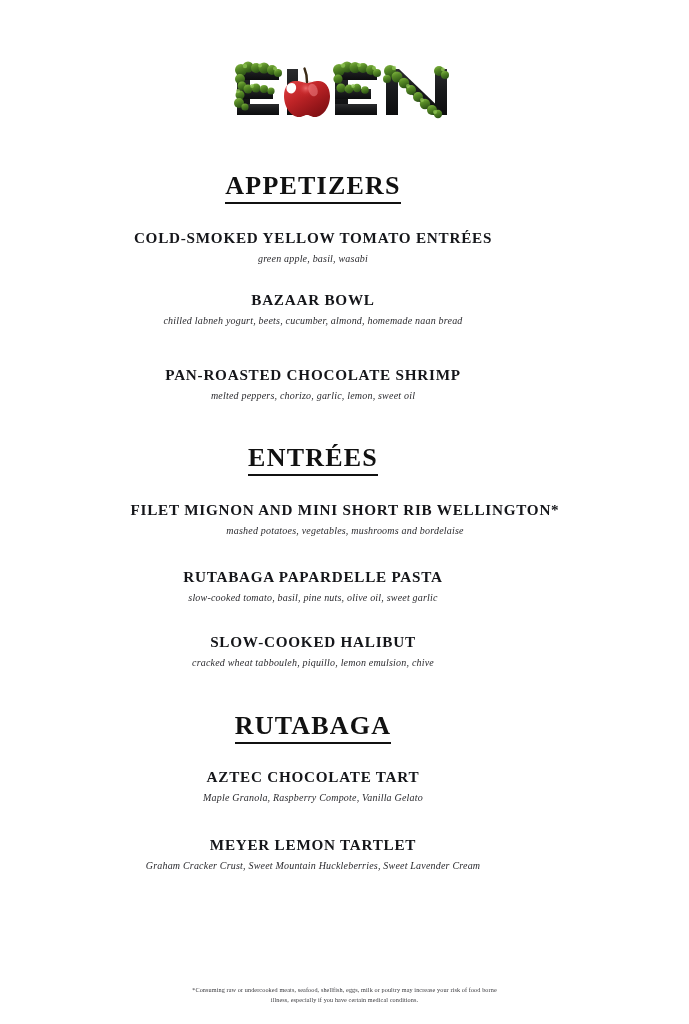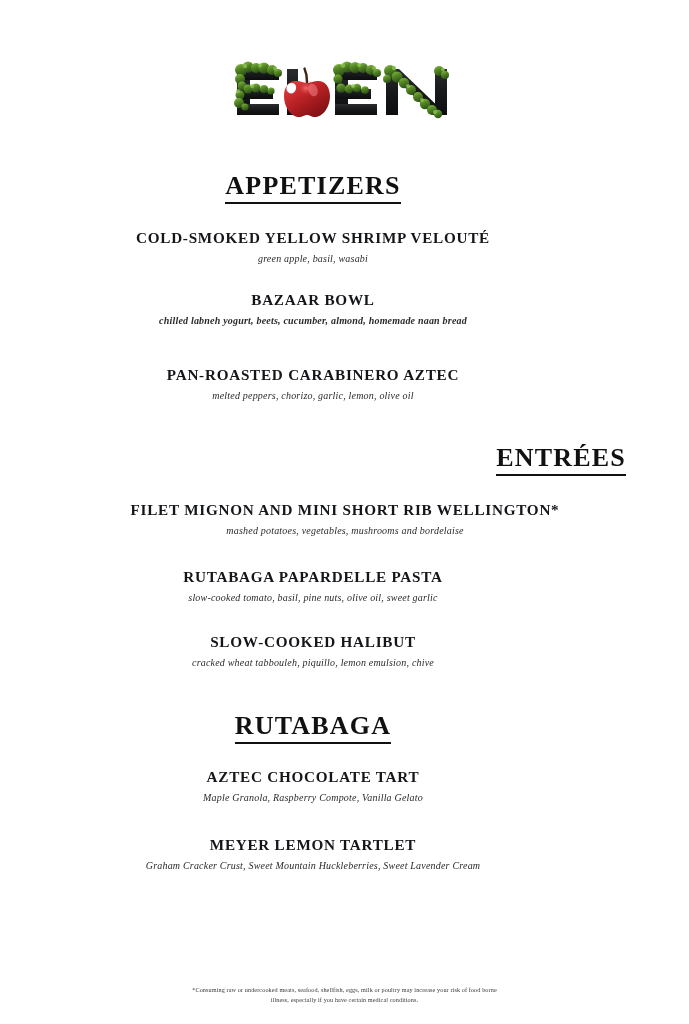--- a/index.html
+++ b/index.html
@@ -237,35 +237,35 @@
         </g>
       </g>
     </svg>
   </div>
 
   <div class="at section" style="top:172px;">
     <span class="section-heading">APPETIZERS</span>
   </div>
 
   <div class="at dish" style="top:228px;">
-    <div class="dish-name">COLD-SMOKED YELLOW SHRIMP VELOUTÉ</div>
+    <div class="dish-name">COLD-SMOKED YELLOW TOMATO ENTRÉES</div>
     <div class="dish-desc">green apple, basil, wasabi</div>
   </div>
 
   <div class="at dish" style="top:290px;">
     <div class="dish-name">BAZAAR BOWL</div>
-    <div class="dish-desc" style="max-width:520px;font-weight:bold;">chilled labneh yogurt, beets, cucumber, almond, homemade naan bread</div>
+    <div class="dish-desc" style="max-width:520px;">chilled labneh yogurt, beets, cucumber, almond, homemade naan bread</div>
   </div>
 
   <div class="at dish" style="top:365px;">
-    <div class="dish-name">PAN-ROASTED CARABINERO AZTEC</div>
-    <div class="dish-desc">melted peppers, chorizo, garlic, lemon, olive oil</div>
-  </div>
-
-  <div class="at section" style="top:444px;text-align:right;">
+    <div class="dish-name">PAN-ROASTED CHOCOLATE SHRIMP</div>
+    <div class="dish-desc">melted peppers, chorizo, garlic, lemon, sweet oil</div>
+  </div>
+
+  <div class="at section" style="top:444px;">
     <span class="section-heading">ENTRÉES</span>
   </div>
 
   <div class="at dish" style="top:500px;margin-left:32px;">
     <div class="dish-name">FILET MIGNON AND MINI SHORT RIB WELLINGTON*</div>
     <div class="dish-desc" style="max-width:480px;text-align:center;">mashed potatoes, vegetables, mushrooms and bordelaise</div>
   </div>
 
   <div class="at dish" style="top:567px;">
     <div class="dish-name">RUTABAGA PAPARDELLE PASTA</div>

